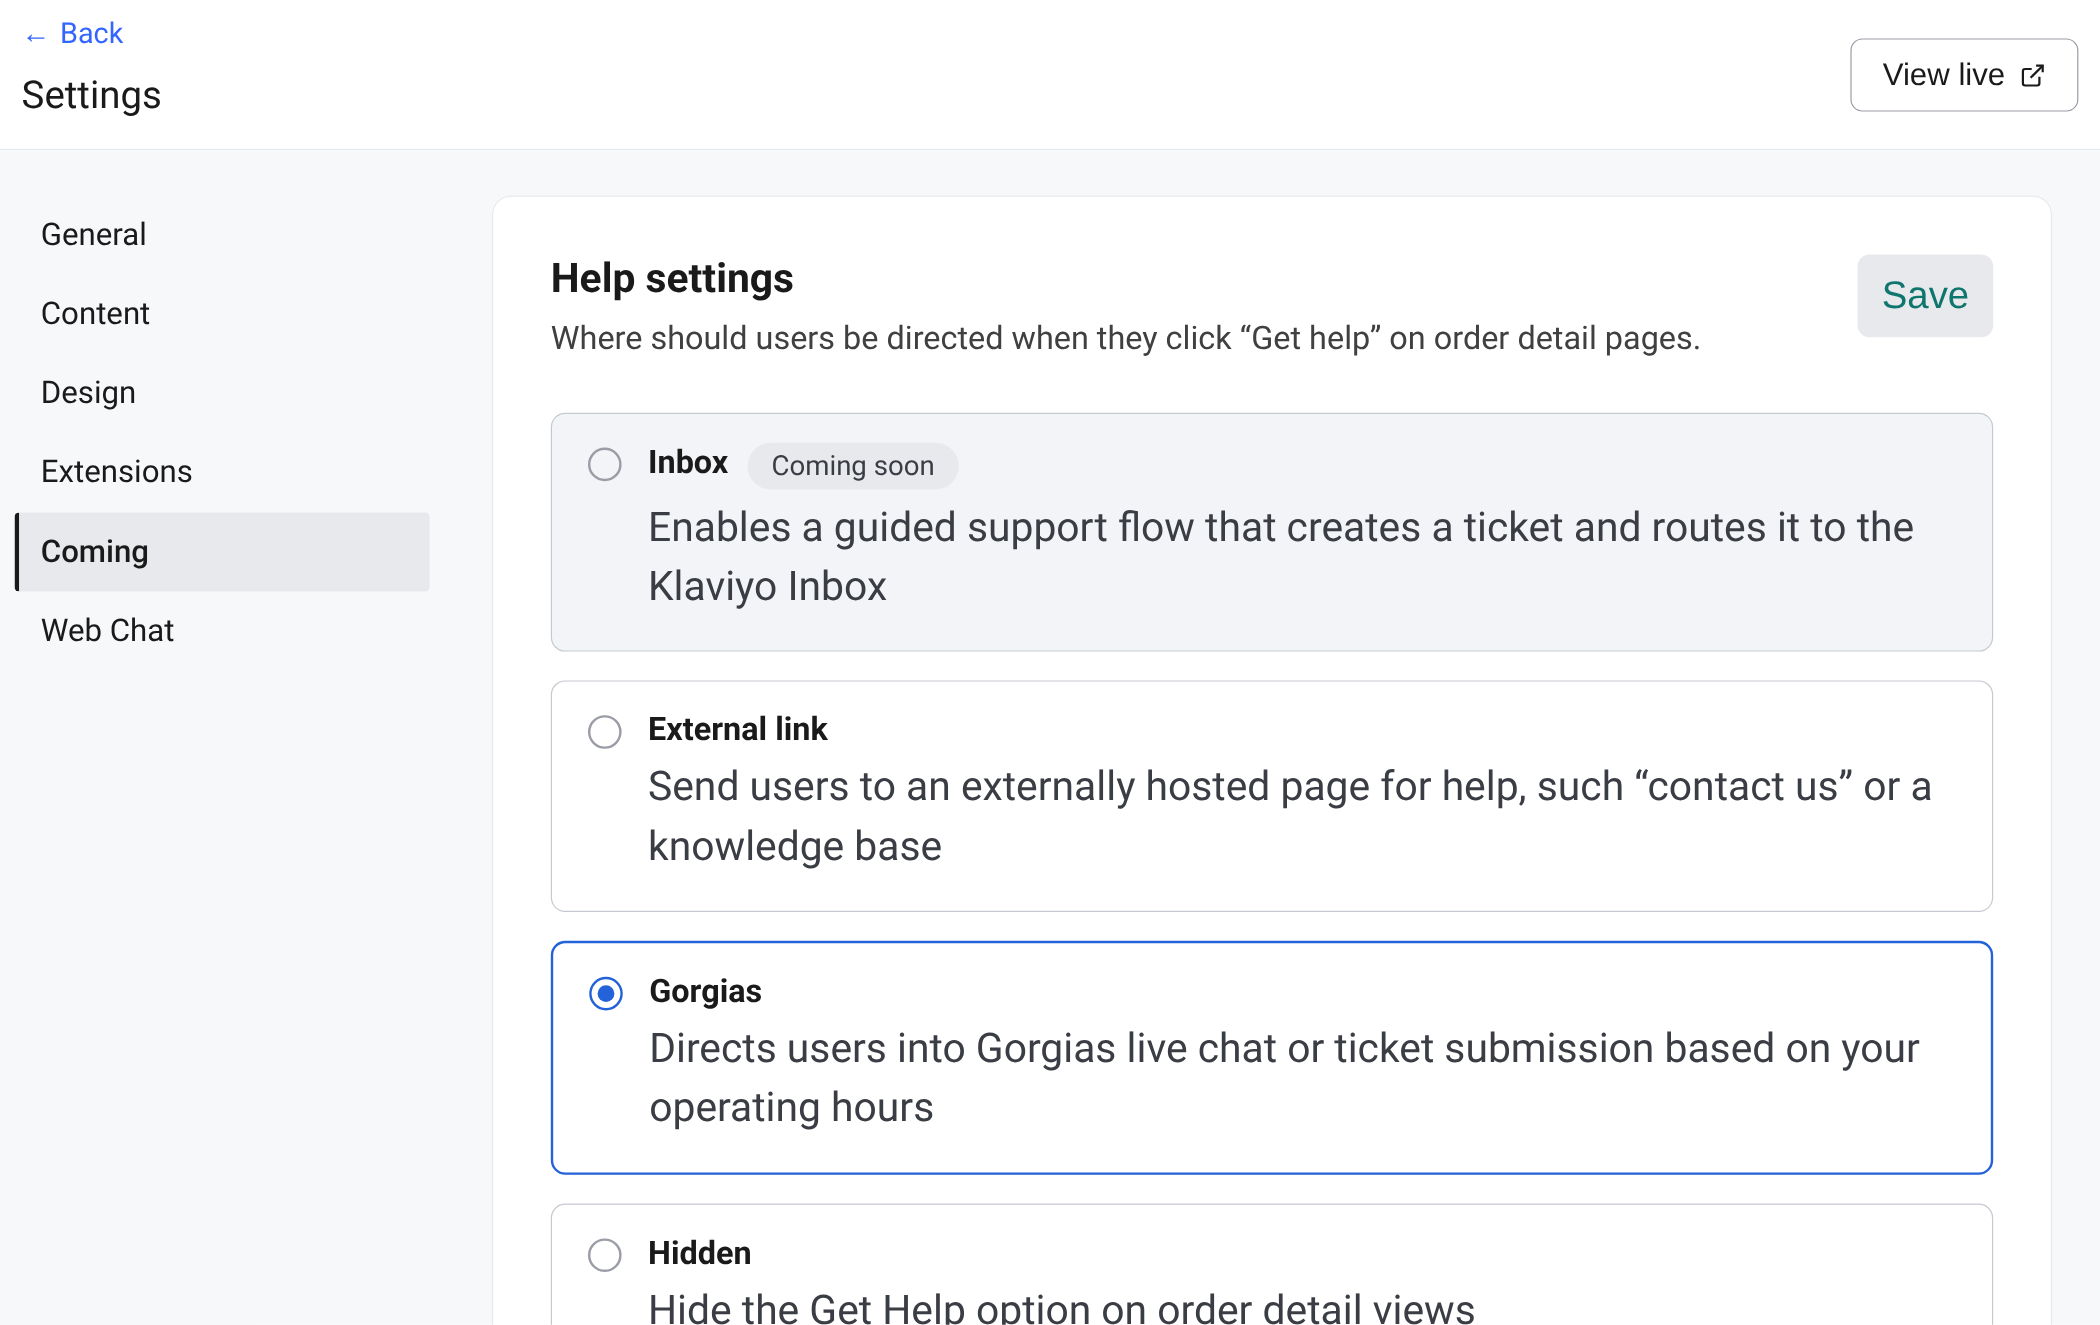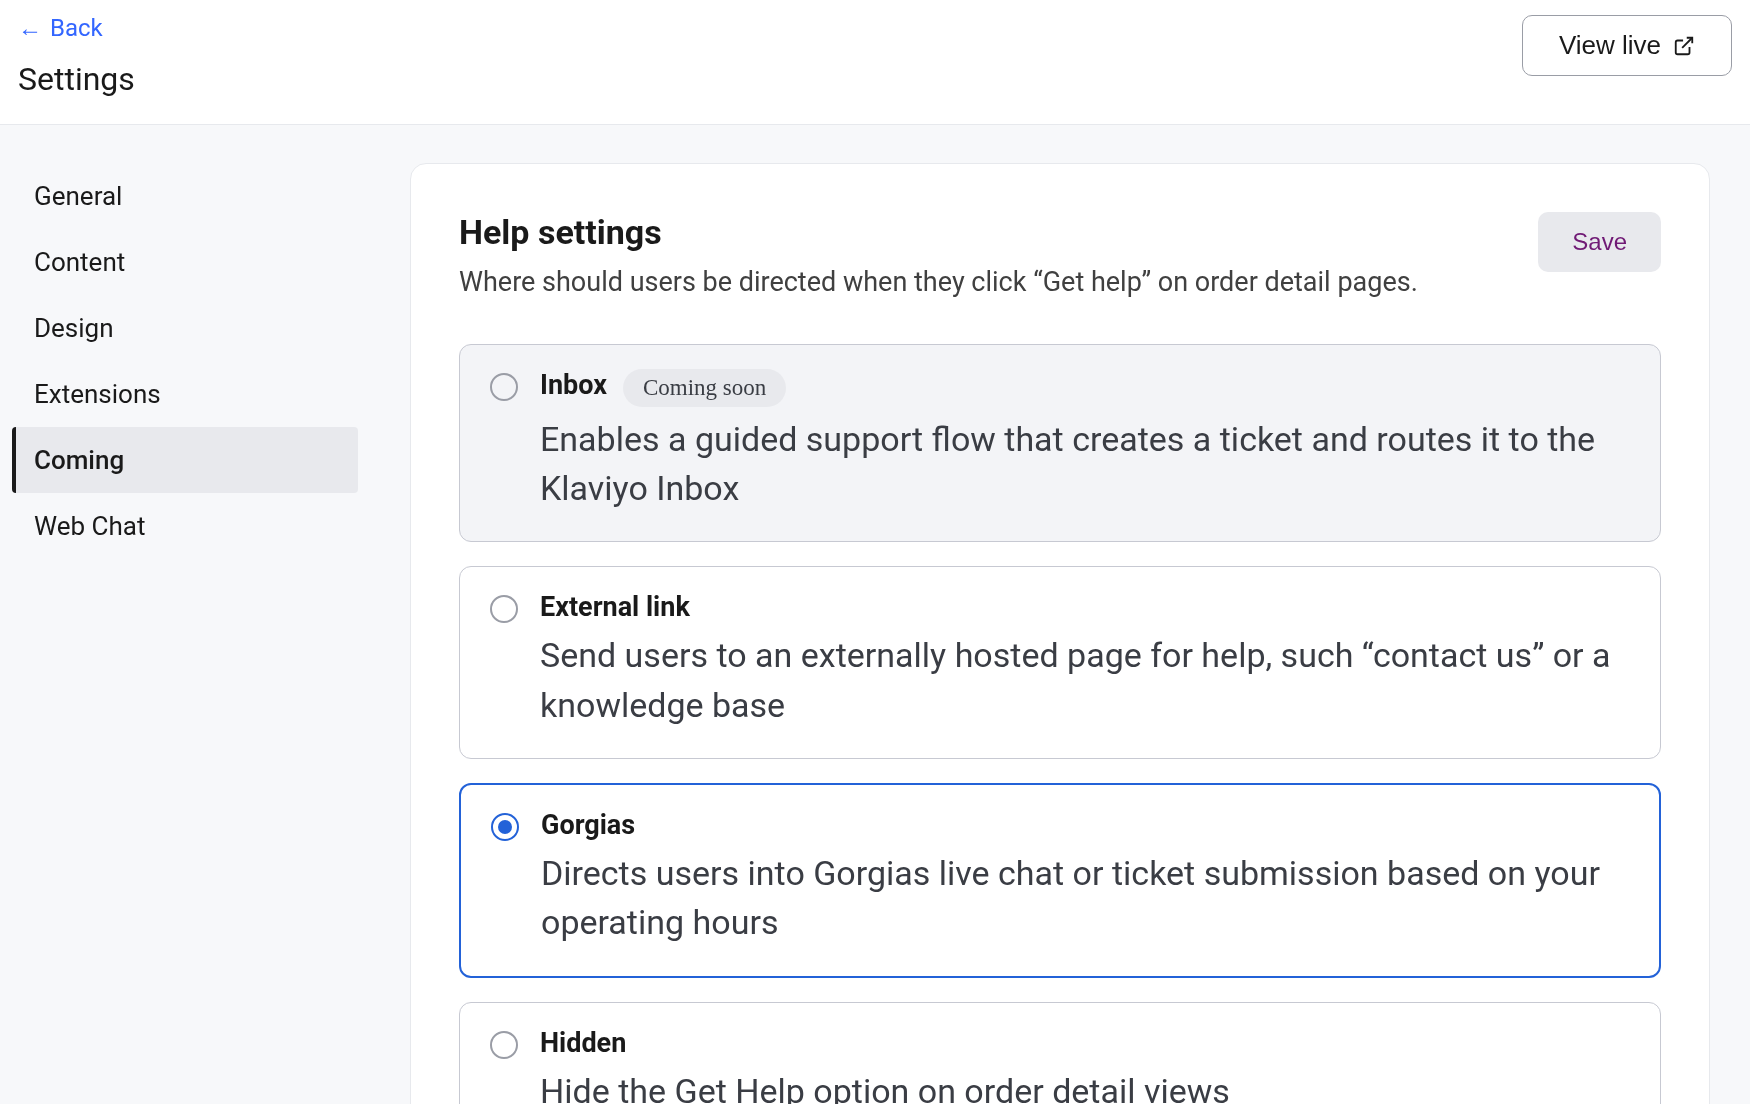--- a/index.html
+++ b/index.html
@@ -41,29 +41,29 @@
     }
     .page-title {
       font-size: 32px;
       font-weight: 400;
       color: #1a1a1a;
     }
     .view-live-btn {
       display: inline-flex;
       align-items: center;
       gap: 12px;
-      padding: 14px 36px;
+      padding: 14px 26px;
       border: 1.5px solid #9a9da6;
       border-radius: 10px;
       background: #fff;
       font-size: 26px;
       font-weight: 500;
       cursor: pointer;
       color: #1a1a1a;
-      margin-bottom: 22px;
+      margin-bottom: 5px;
     }
     .external-icon {
       width: 22px;
       height: 22px;
       stroke: #1a1a1a;
       stroke-width: 2;
       fill: none;
     }
     .body-wrap {
       display: flex;
@@ -112,25 +112,25 @@
       font-weight: 700;
       margin-bottom: 12px;
     }
     .card-subtitle {
       font-size: 27px;
       color: #404040;
       line-height: 1.4;
     }
     .save-btn {
       background: #e8e9ed;
-      color: #701a75;
+      color: #0f766e;
       border: none;
       border-radius: 10px;
-      padding: 16px 34px;
-      font-size: 24px;
+      padding: 16px 20px;
+      font-size: 32px;
       font-weight: 500;
       cursor: default;
     }
     .option {
       border: 1.5px solid #c7c9d2;
       border-radius: 12px;
       padding: 24px 30px 28px 30px;
       display: flex;
       align-items: flex-start;
       gap: 22px;
@@ -185,21 +185,20 @@
       font-size: 27px;
       font-weight: 700;
       color: #1a1a1a;
     }
     .badge {
       background: #e8e9ed;
       color: #3a3d44;
       padding: 6px 20px;
       border-radius: 999px;
       font-size: 23px;
-      font-family: Liberation Serif, serif;
     }
     .option-desc {
       font-size: 34px;
       color: #3a3d44;
       line-height: 1.45;
     }
   </style>
 </head>
 <body>
 

